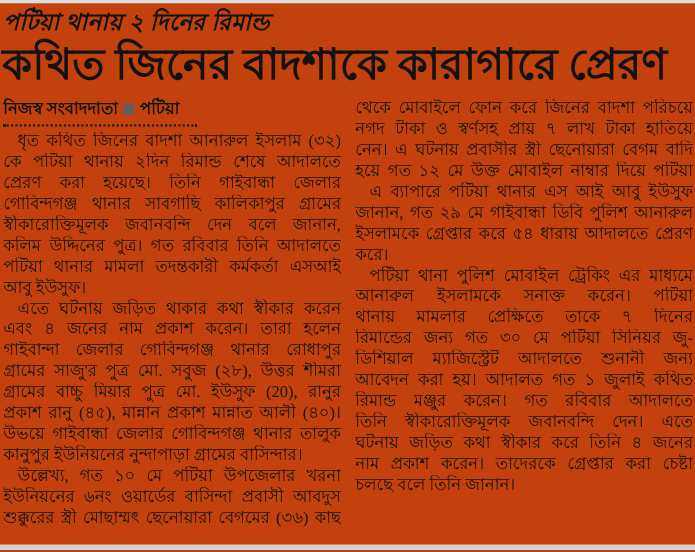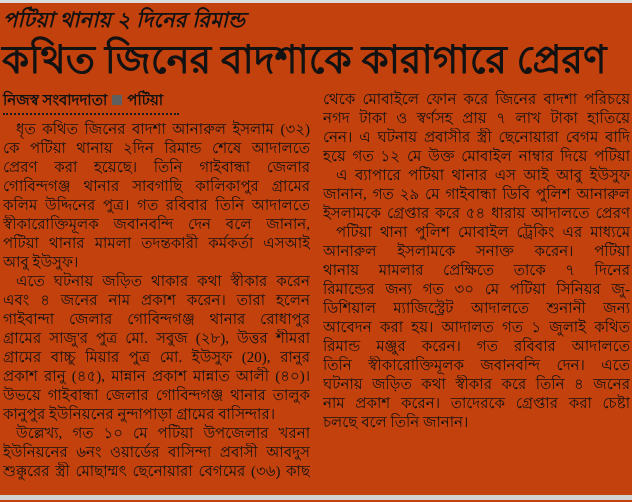--- a/index.html
+++ b/index.html
@@ -76,22 +76,22 @@
       <div class="byline">
         <span>নিজস্ব সংবাদদাতা</span><span class="sq"></span><span>পটিয়া</span>
       </div>
       <div class="dotted-rule"></div>
       <div class="body">
           <div class="para indent">
             <div class="line">ধৃত কথিত জিনের বাদশা আনারুল ইসলাম (৩২)</div>
             <div class="line">কে পটিয়া থানায় ২দিন রিমান্ড শেষে আদালতে</div>
             <div class="line">প্রেরণ করা হয়েছে। তিনি গাইবান্ধা জেলার</div>
             <div class="line">গোবিন্দগঞ্জ থানার সাবগাছি কালিকাপুর গ্রামের</div>
+            <div class="line">স্বীকারোক্তিমূলক জবানবন্দি দেন বলে জানান,</div>
             <div class="line">কলিম উদ্দিনের পুত্র। গত রবিবার তিনি আদালতে</div>
-            <div class="line">স্বীকারোক্তিমূলক জবানবন্দি দেন বলে জানান,</div>
             <div class="line">পটিয়া থানার মামলা তদন্তকারী কর্মকর্তা এসআই</div>
             <div class="line last">আবু ইউসুফ।</div>
           </div>
           <div class="para indent">
             <div class="line">এতে ঘটনায় জড়িত থাকার কথা স্বীকার করেন</div>
             <div class="line">এবং ৪ জনের নাম প্রকাশ করেন। তারা হলেন</div>
             <div class="line">গাইবান্দা জেলার গোবিন্দগঞ্জ থানার রোধাপুর</div>
             <div class="line">গ্রামের সাজু'র পুত্র মো. সবুজ (২৮), উত্তর শীমরা</div>
             <div class="line">গ্রামের বাচ্চু মিয়ার পুত্র মো. ইউসুফ (20), রানুর</div>
             <div class="line">প্রকাশ রানু (৪৫), মান্নান প্রকাশ মান্নাত আলী (৪০)।</div>
@@ -111,20 +111,21 @@
           <div class="para">
             <div class="line">থেকে মোবাইলে ফোন করে জিনের বাদশা পরিচয়ে</div>
             <div class="line">নগদ টাকা ও স্বর্ণসহ প্রায় ৭ লাখ টাকা হাতিয়ে</div>
             <div class="line">নেন। এ ঘটনায় প্রবাসীর স্ত্রী ছেনোয়ারা বেগম বাদি</div>
             <div class="line">হয়ে গত ১২ মে উক্ত মোবাইল নাম্বার দিয়ে পটিয়া</div>
           </div>
           <div class="para indent">
             <div class="line">এ ব্যাপারে পটিয়া থানার এস আই আবু ইউসুফ</div>
             <div class="line">জানান, গত ২৯ মে গাইবান্ধা ডিবি পুলিশ আনারুল</div>
             <div class="line">ইসলামকে গ্রেপ্তার করে ৫৪ ধারায় আদালতে প্রেরণ</div>
+            <div class="line last">করে।</div>
           </div>
           <div class="para indent">
             <div class="line">পটিয়া থানা পুলিশ মোবাইল ট্রেকিং এর মাধ্যমে</div>
             <div class="line">আনারুল ইসলামকে সনাক্ত করেন। পটিয়া</div>
             <div class="line">থানায় মামলার প্রেক্ষিতে তাকে ৭ দিনের</div>
             <div class="line">রিমান্ডের জন্য গত ৩০ মে পটিয়া সিনিয়র জু-</div>
             <div class="line">ডিশিয়াল ম্যাজিস্ট্রেট আদালতে শুনানী জন্য</div>
             <div class="line">আবেদন করা হয়। আদালত গত ১ জুলাই কথিত</div>
             <div class="line">রিমান্ড মঞ্জুর করেন। গত রবিবার আদালতে</div>
             <div class="line">তিনি স্বীকারোক্তিমূলক জবানবন্দি দেন। এতে</div>

